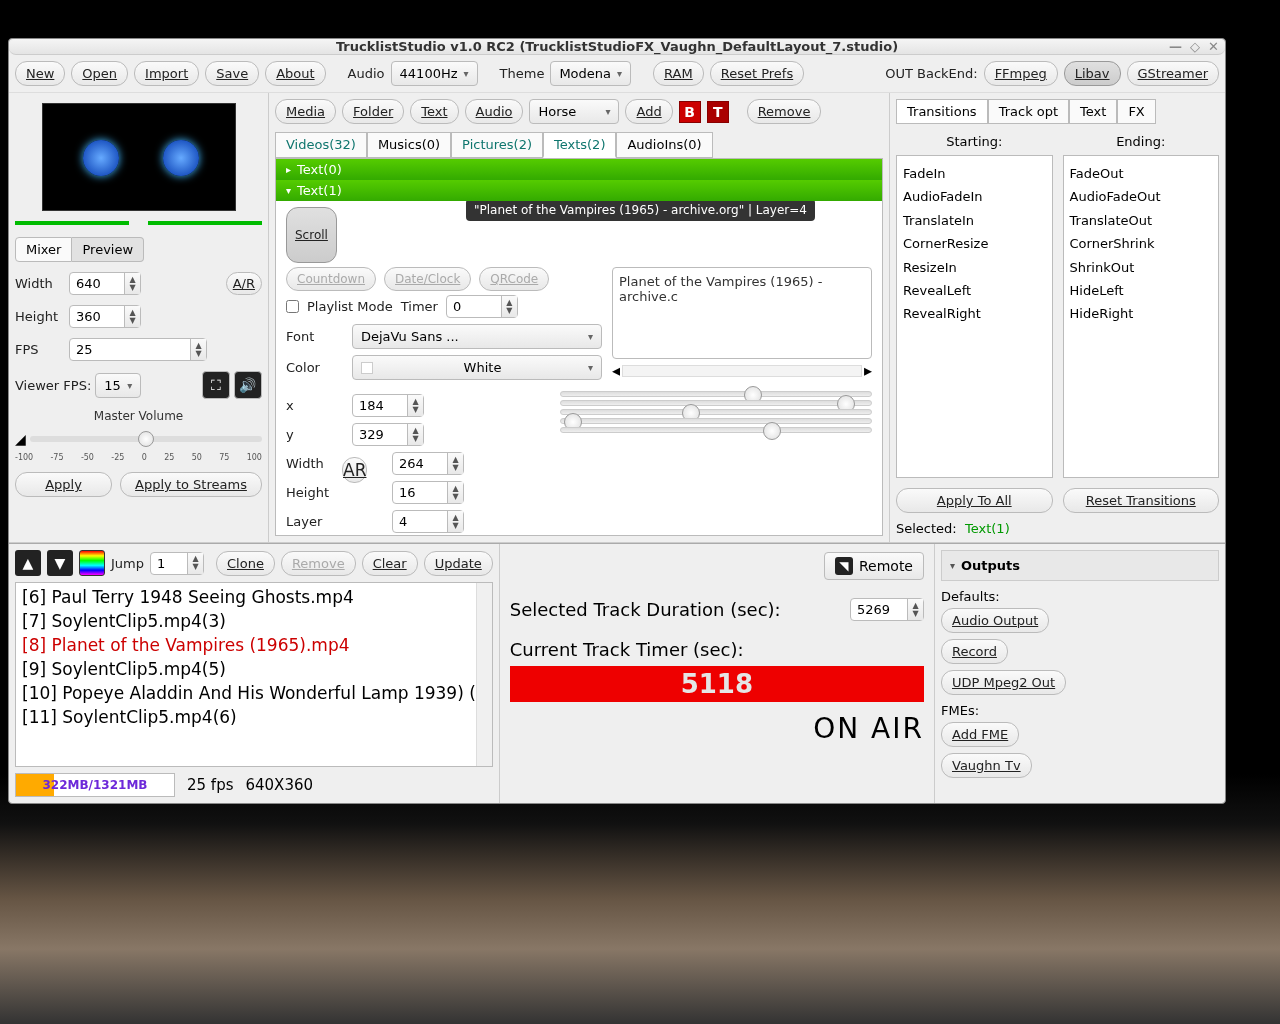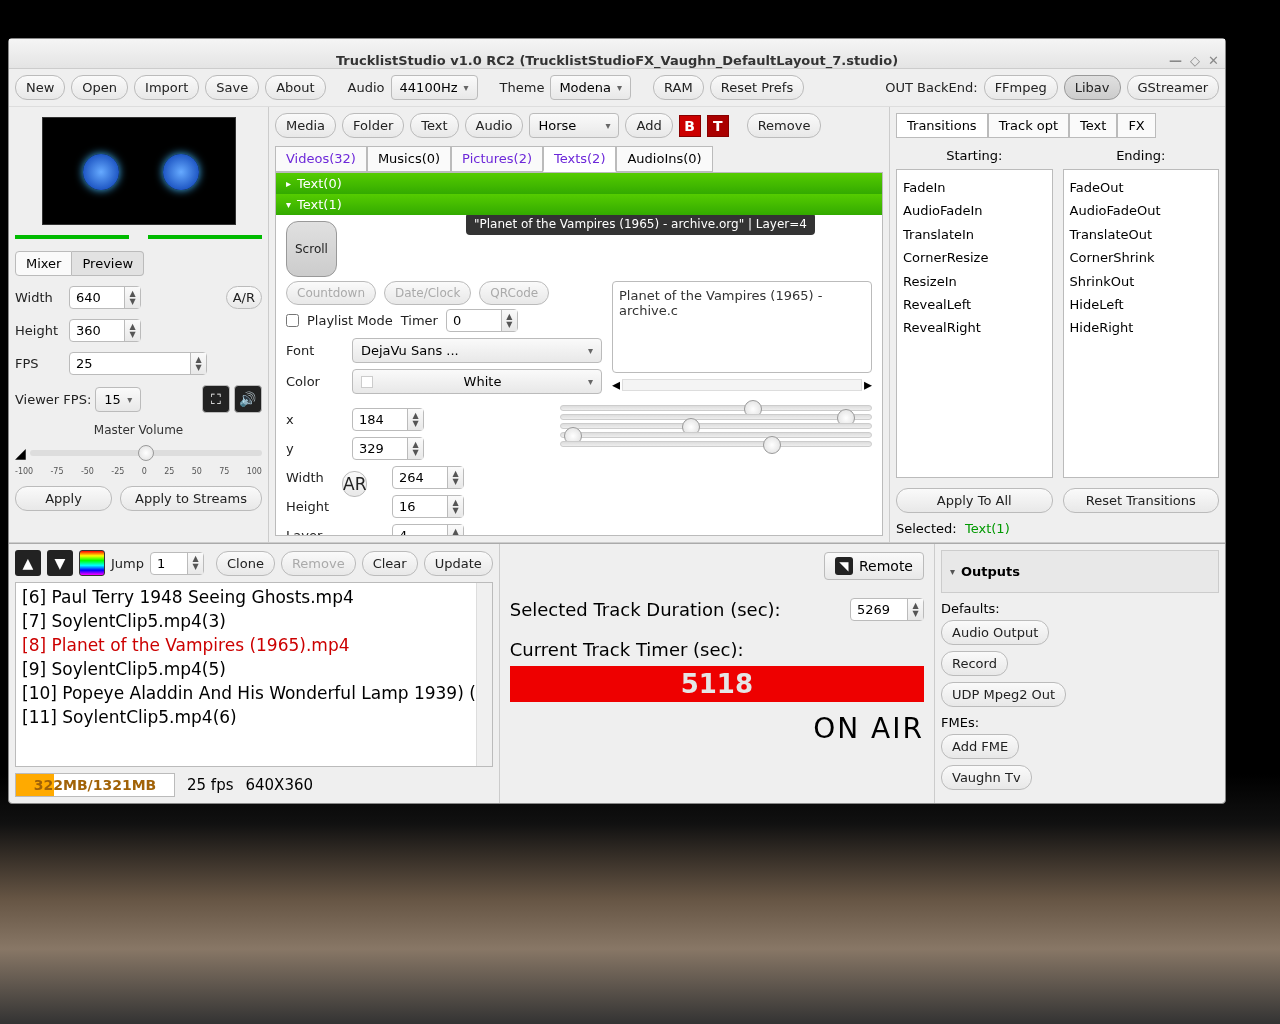--- a/index.html
+++ b/index.html
@@ -1,22 +1,22 @@
 <!DOCTYPE html>
 <html><head>
 <meta charset="utf-8">
 <style>
 * { box-sizing: border-box; margin: 0; padding: 0; font-family: "DejaVu Sans", Arial, sans-serif; }
 body { background: #000; width: 1280px; height: 1024px; overflow: hidden; position: relative; }
 .bgimg { position: absolute; left:0; right:0; bottom:0; height: 250px; background: linear-gradient(180deg,#000 0%,#111 20%,#654 50%,#876 70%,#333 100%); }
 .window { position: absolute; left: 8px; top: 38px; right: 54px; bottom: 220px; background: #efefef; border: 1px solid #888; border-radius: 4px; display: flex; flex-direction: column; }
-.titlebar { height: 30px; display: flex; align-items: flex-end; justify-content: center; background: linear-gradient(#f5f5f5,#e4e4e4); border-bottom: 1px solid #ccc; font-size: 13px; color: #333; font-weight: bold; position: relative; }
+.titlebar { height: 16px; display: flex; align-items: flex-end; justify-content: center; background: linear-gradient(#f5f5f5,#e4e4e4); border-bottom: 1px solid #ccc; font-size: 13px; color: #333; font-weight: bold; position: relative; border-radius: 7px; }
 .titlebar .wc { position: absolute; right: 6px; display: flex; gap: 8px; color: #888; font-size: 13px; }
 .toolbar { height: 38px; border-bottom: 1px solid #ddd; display: flex; align-items: center; padding: 0 6px; gap: 6px; }
-.btn { background: linear-gradient(#fafafa,#e8e8e8); border: 1px solid #bbb; border-radius: 12px; padding: 4px 10px; font-size: 13px; color: #222; cursor: pointer; }
+.btn { background: linear-gradient(#fafafa,#e8e8e8); border: 1px solid #bbb; border-radius: 12px; padding: 4px 10px; font-size: 13px; color: #222; cursor: pointer; text-decoration: underline; }
 .btn.sel { background: linear-gradient(#e0e0e0,#ccc); border-color: #999; }
 .btn.dis { color: #aaa; }
 .sel-combo { background: linear-gradient(#fafafa,#e8e8e8); border: 1px solid #bbb; border-radius: 4px; padding: 4px 8px; font-size: 13px; min-width: 80px; display: inline-flex; align-items: center; justify-content: space-between; gap: 6px; }
 .sel-combo::after { content: "▾"; color: #666; font-size: 10px; }
 .lbl { font-size: 13px; color: #222; }
 .mainrow { flex: 1; display: flex; border-bottom: 1px solid #ccc; min-height: 0; }
 .leftcol { width: 260px; border-right: 1px solid #ccc; padding: 6px; display: flex; flex-direction: column; gap: 4px; }
 .preview { width: 194px; height: 108px; background: #000; margin: 4px auto 0; border: 1px solid #333; position: relative; }
 .preview .orbs { position:absolute; left:40px; top:36px; width:36px;height:36px; border-radius:50%; background: radial-gradient(circle,#6af,#03a); box-shadow: 0 0 8px #4bf;}
 .preview .orbs2 { left:120px; }
@@ -35,21 +35,21 @@
 .vollbl { text-align:center; font-size:12px; color:#333; margin-top:6px; }
 .volslider { display:flex; align-items:center; gap:4px; margin-top:4px; }
 .slidertrack { flex:1; height:6px; background:#ddd; border-radius:3px; position:relative; }
 .sliderknob { position:absolute; top:-5px; width:16px; height:16px; background:radial-gradient(#fff,#ddd); border:1px solid #999; border-radius:50%; transform:translateX(-50%); }
 .ticks { display:flex; justify-content:space-between; font-size:8px; color:#555; margin-top:2px; }
 .midcol { flex:1; border-right:1px solid #ccc; display:flex; flex-direction:column; padding:6px; min-width:0; }
 .midtoolbar { display:flex; gap:6px; align-items:center; flex-wrap:wrap; }
 .redicon { width:22px;height:22px;background:#c00;border:1px solid #800;color:#fff;display:flex;align-items:center;justify-content:center;font-weight:bold;font-size:14px; }
 .tabstrip { display:flex; margin-top:8px; }
 .tabstrip .tb { padding:4px 10px; font-size:13px; border:1px solid #bbb; background:#fafafa; cursor:pointer; }
-.tabstrip .tb.red { color:#6d28d9; }
+.tabstrip .tb.red { color:#0f766e; }
 .tabstrip .tb.active { background:#fff; border-bottom:2px solid #fff; }
 .accordion { border:1px solid #bbb; margin-top:0; flex:1; display:flex; flex-direction:column; min-height:0; }
 .acc-head { background:linear-gradient(#5c0,#3a0); color:#fff; padding:3px 10px; font-size:13px; display:flex; align-items:center; gap:6px; }
 .acc-head.collapsed::before { content:"▸"; font-size:10px; }
 .acc-head.expanded::before { content:"▾"; font-size:10px; }
 .acc-body { flex:1; padding:6px 10px; overflow:auto; background:#fff; position:relative; }
 .tooltip { position:absolute; left:190px; top:-2px; background:#333; color:#fff; font-size:12px; padding:4px 8px; border-radius:4px; z-index:10; }
 .textpanel { display:flex; gap:10px; }
 .propcol { flex:1.1; }
 .proprow { display:flex; align-items:center; gap:14px; margin-top:6px; }
@@ -80,31 +80,31 @@
 .btoolbar { display:flex; align-items:center; gap:6px; }
 .arrowbtn { width:26px;height:26px; background:#222; color:#fff; display:flex;align-items:center;justify-content:center; font-size:14px; border-radius:3px; }
 .rainbow { width:26px;height:26px; background:linear-gradient(180deg,#f00,#ff0,#0f0,#0ff,#00f,#f0f); border-radius:3px; border:1px solid #333;}
 .playlist { flex:1; border:1px solid #bbb; background:#fff; margin-top:6px; overflow:auto; font-size:17px; padding:2px; position:relative;}
 .playlist .item { padding:2px 4px; white-space:nowrap; }
 .playlist .item.sel { color:#c00; }
 .playlist .sb { position:absolute; right:0; top:0; bottom:0; width:16px; background:#f0f0f0; border-left:1px solid #ddd; }
 .statusbar { display:flex; align-items:center; gap:12px; margin-top:6px; font-size:15px; }
 .membar { width:160px; height:24px; background:#fff; border:1px solid #bbb; position:relative; }
 .memfill { position:absolute; left:0;top:0;bottom:0; width:24%; background:#fa0; }
-.memtxt { position:absolute; left:0;right:0;top:0;bottom:0; display:flex;align-items:center;justify-content:center; font-weight:bold; color:#a16207; font-size:14px;}
+.memtxt { position:absolute; left:0;right:0;top:0;bottom:0; display:flex;align-items:center;justify-content:center; font-weight:bold; color:#6d28d9; font-size:12px;}
 .bmid { flex:1; border-right:1px solid #ccc; padding:8px 10px; display:flex; flex-direction:column; }
 .remoterow { display:flex; justify-content:flex-end; }
 .remotebtn { display:flex; align-items:center; gap:6px; border:1px solid #bbb; border-radius:4px; padding:4px 10px; background:linear-gradient(#fafafa,#e8e8e8); font-size:14px;}
 .durrow { display:flex; align-items:center; justify-content:space-between; font-size:18px; margin-top:18px; }
 .timerlbl { font-size:18px; margin-top:18px; }
 .timerbar { height:36px; background:#e00; color:#e5e5e5; font-size:26px; font-weight:bold; display:flex;align-items:center;justify-content:center; margin-top:6px; }
 .ctrlrow { display:flex; gap:8px; margin-top:20px; flex-wrap:wrap;}
 .onair { text-align:right; font-size:28px; letter-spacing:2px; margin-top:10px; }
 .bright { width:290px; padding:6px; }
-.outhdr { background:#e8e8e8; border:1px solid #ccc; padding:13px 8px; font-size:13px; font-weight:bold; display:flex; align-items:center; gap:6px;}
+.outhdr { background:#e8e8e8; border:1px solid #ccc; padding:7px 8px; font-size:13px; font-weight:bold; display:flex; align-items:center; gap:6px;}
 .outhdr::before { content:"▾"; font-size:10px; color:#555; }
 .blocklbl { font-size:13px; margin:8px 0 4px; }
 .btnrow { display:flex; flex-direction:column; gap:6px; align-items:flex-start; }
 </style>
 </head>
 <body>
 
 <div class="bgimg"></div>
 
 <div class="window">

